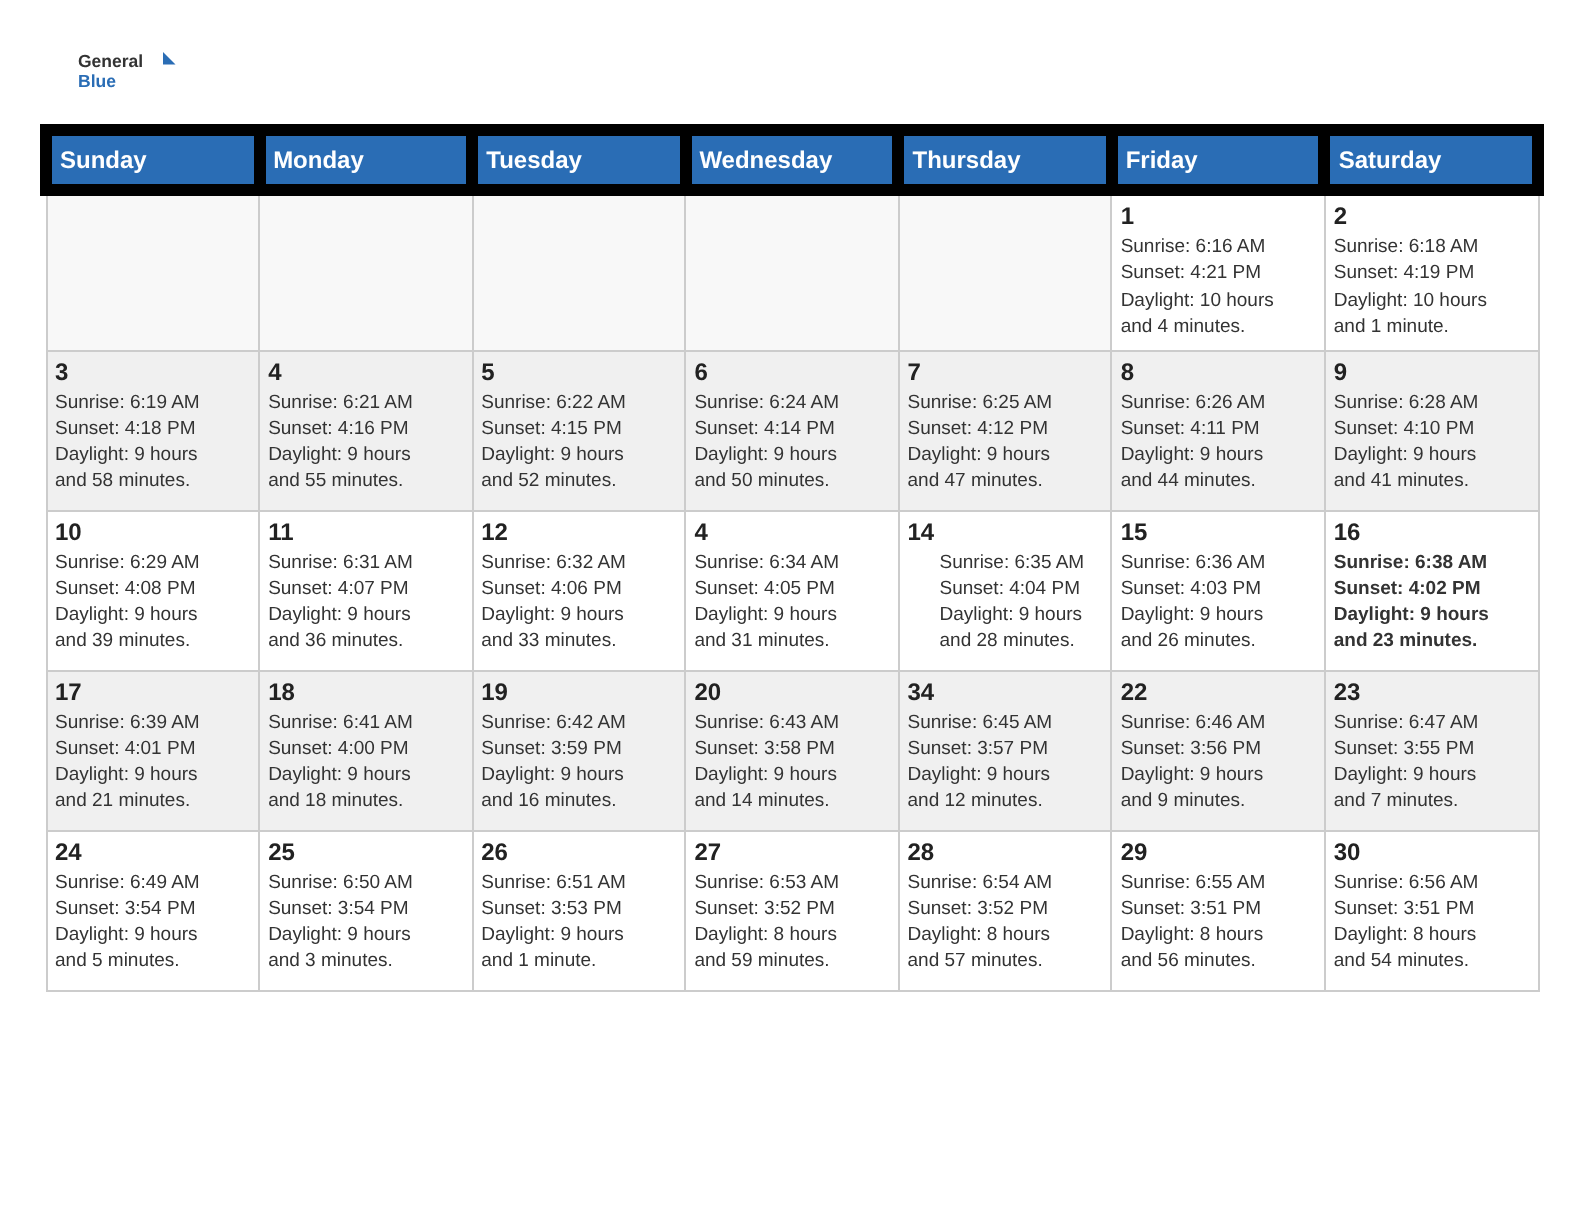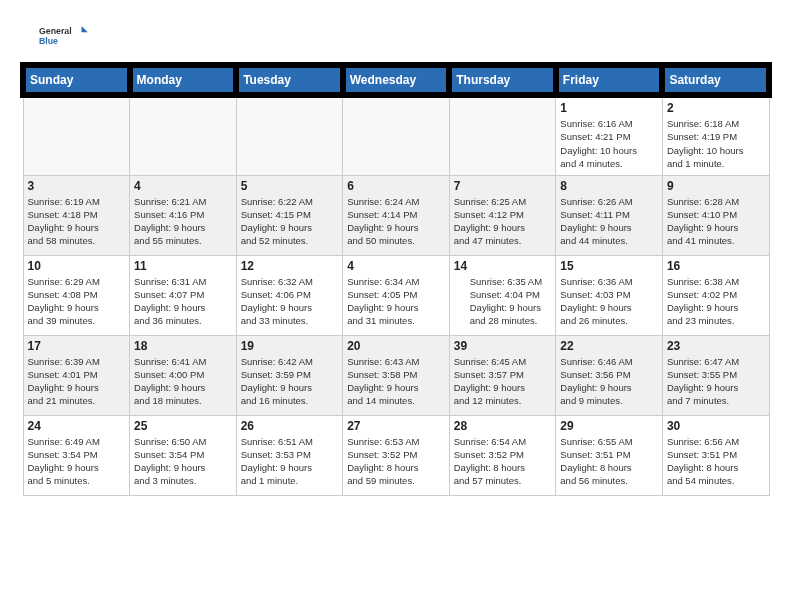--- a/index.html
+++ b/index.html
@@ -224,21 +224,21 @@
           </td>
           <td>
             <span class="day-number">15</span>
             <div class="day-info" style="white-space: pre-line;">Sunrise: 6:36 AM
 Sunset: 4:03 PM
 Daylight: 9 hours
 and 26 minutes.</div>
           </td>
           <td>
             <span class="day-number">16</span>
-            <div class="day-info" style="white-space: pre-line;">Sunrise: 6:38 AM
+            <div class="day-info" style="white-space: pre-line; font-weight: bold;">Sunrise: 6:38 AM
 Sunset: 4:02 PM
 Daylight: 9 hours
 and 23 minutes.</div>
           </td>
         </tr>
         <tr class="row-bg-alt">
           <td>
             <span class="day-number">17</span>
             <div class="day-info" style="white-space: pre-line;">Sunrise: 6:39 AM
 Sunset: 4:01 PM
@@ -260,21 +260,21 @@
 and 16 minutes.</div>
           </td>
           <td>
             <span class="day-number">20</span>
             <div class="day-info" style="white-space: pre-line;">Sunrise: 6:43 AM
 Sunset: 3:58 PM
 Daylight: 9 hours
 and 14 minutes.</div>
           </td>
           <td>
-            <span class="day-number">39</span>
+            <span class="day-number">34</span>
             <div class="day-info" style="white-space: pre-line;">Sunrise: 6:45 AM
 Sunset: 3:57 PM
 Daylight: 9 hours
 and 12 minutes.</div>
           </td>
           <td>
             <span class="day-number">22</span>
             <div class="day-info" style="white-space: pre-line;">Sunrise: 6:46 AM
 Sunset: 3:56 PM
 Daylight: 9 hours

